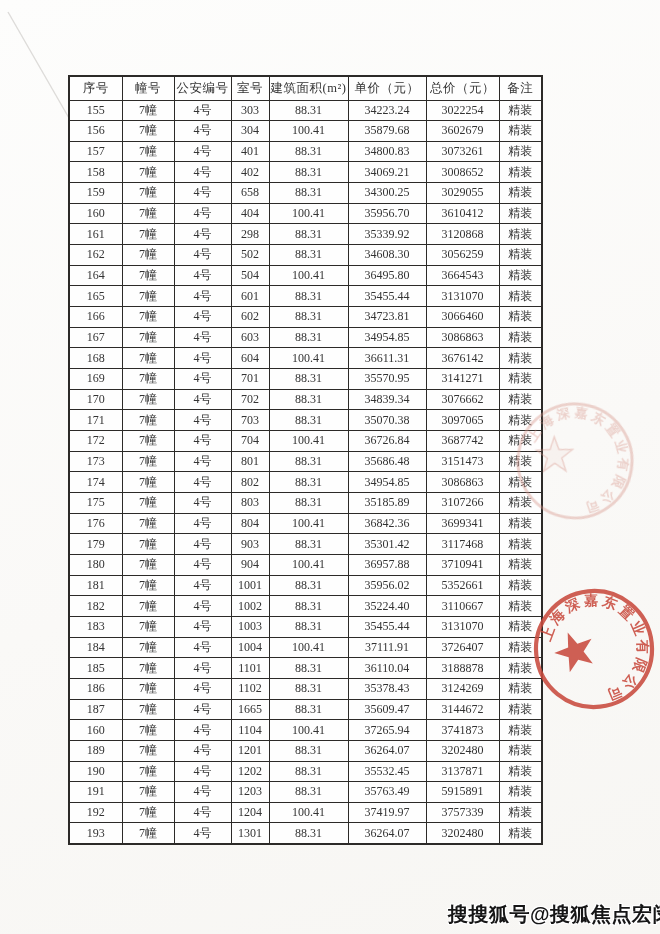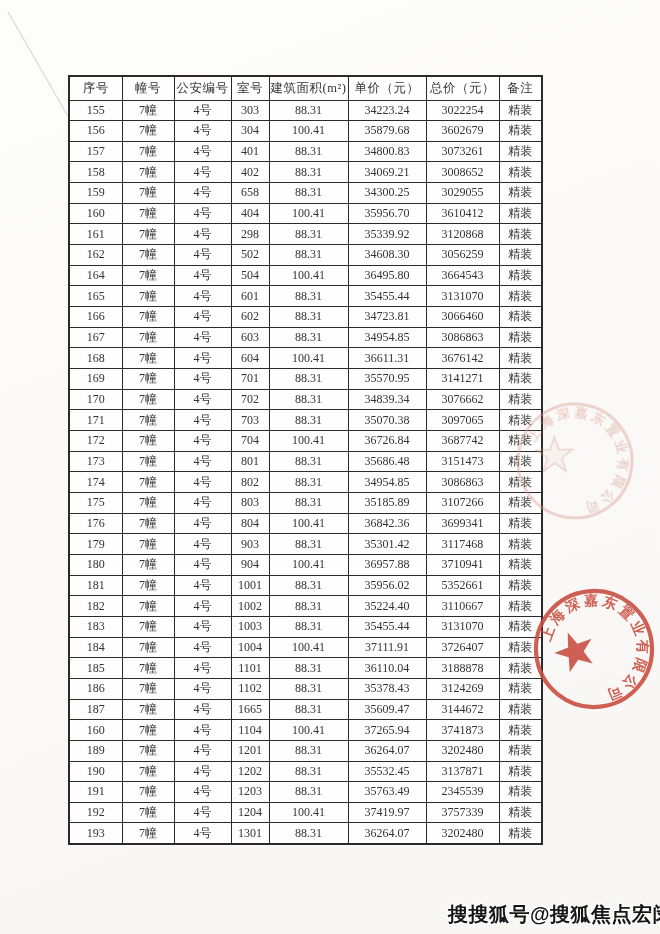--- a/index.html
+++ b/index.html
@@ -441,21 +441,21 @@
           <td>3137871</td>
           <td>精装</td>
         </tr>
         <tr>
           <td>191</td>
           <td>7幢</td>
           <td>4号</td>
           <td>1203</td>
           <td>88.31</td>
           <td>35763.49</td>
-          <td>2345539</td>
+          <td>5915891</td>
           <td>精装</td>
         </tr>
         <tr>
           <td>192</td>
           <td>7幢</td>
           <td>4号</td>
           <td>1204</td>
           <td>100.41</td>
           <td>37419.97</td>
           <td>3757339</td>

